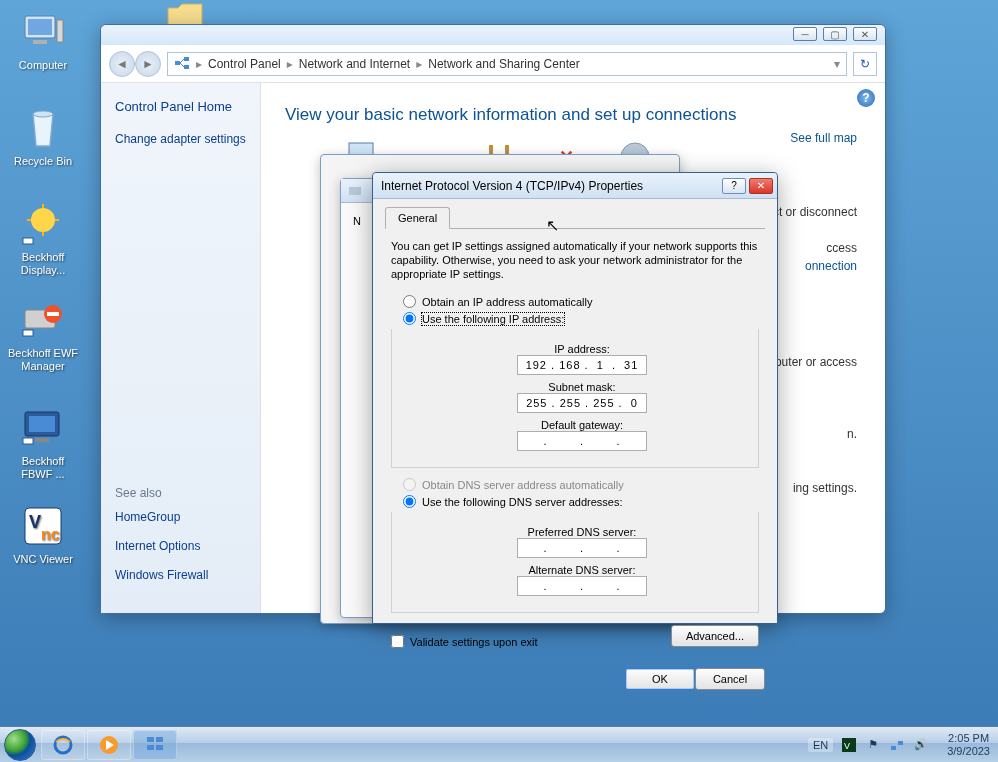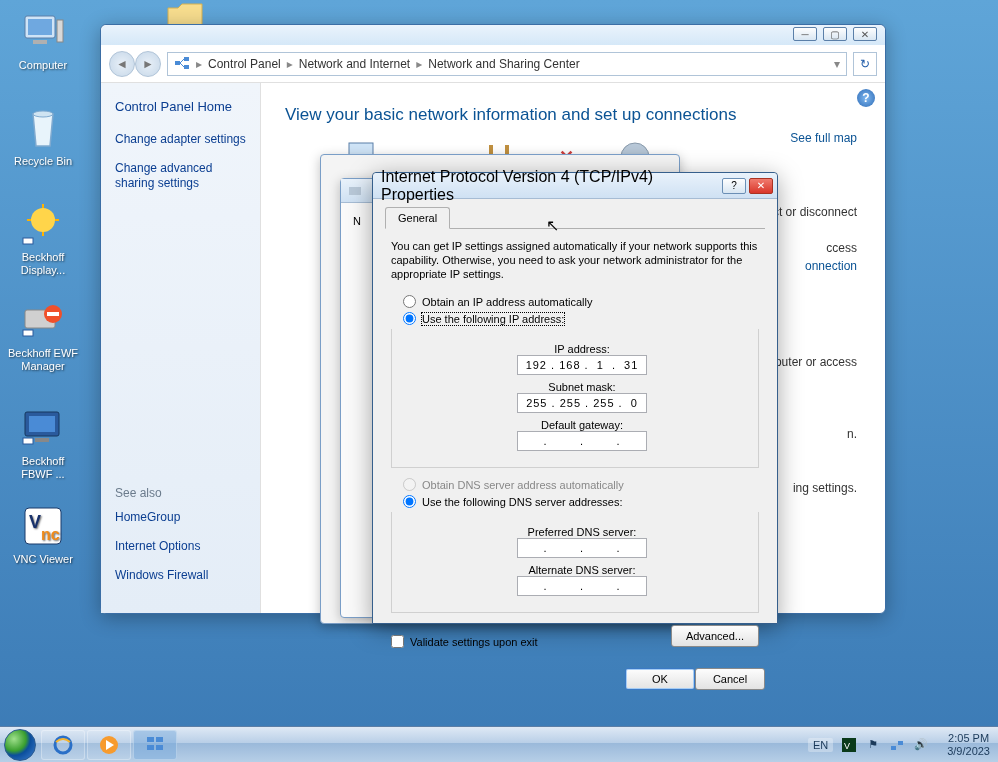--- a/index.html
+++ b/index.html
@@ -32,21 +32,21 @@
 .net-line { flex:0 0 40px; height:2px; background:#8fbf60; }
 .see-full-map { position:absolute; right:28px; top:48px; color:#0b5394; font-size:12px; }
 .cp-main .side-text { position:absolute; right:28px; color:#333; font-size:12px; }
 
 
 .stub-win { position:absolute; background:#f4f4f4; border:1px solid #7a9ec7; border-radius:4px; box-shadow:0 3px 12px rgba(0,0,0,.25); }
 
 
 .dlg { position:absolute; left:372px; top:172px; width:406px; height:452px; background:#f0f0f0; border:1px solid #365f8c; border-radius:4px 4px 0 0; box-shadow:0 5px 24px rgba(0,0,0,.35); font-size:11px; color:#000; }
 .dlg-title { height:26px; background: linear-gradient(to bottom,#e9f2fb,#cfe1f3); border-radius:4px 4px 0 0; display:flex; align-items:center; padding:0 4px 0 8px; border-bottom:1px solid #a6bcd4; }
-.dlg-title span { flex:1; font-size:16px; }
+.dlg-title span { flex:1; font-size:12px; }
 .dlg-title .tbtn { width:24px; height:16px; margin-left:3px; border:1px solid #6b8fb5; border-radius:2px; background:linear-gradient(#fefefe,#d8e6f2); display:flex;align-items:center;justify-content:center; font-size:10px; }
 .dlg-title .close { background:linear-gradient(#f07b6e,#d9362a); color:#fff; border-color:#a32; }
 .dlg-body { padding: 8px 12px 10px; }
 .tab-strip { display:flex; border-bottom:1px solid #b0b0b0; }
 .tab { padding:4px 12px; background:#f0f0f0; border:1px solid #b0b0b0; border-bottom:1px solid #f0f0f0; border-radius:3px 3px 0 0; margin-bottom:-1px; font-size:11px; }
 .tab-content { padding:10px 6px; }
 .desc { font-size:11px; line-height:14px; margin-bottom:14px; }
 .radio-row { display:flex; align-items:center; gap:6px; font-size:11px; margin-left:12px; margin-bottom:4px; }
 .radio-row input[type=radio] { margin:0; }
 .radio-row.disabled { color:#888; }
@@ -177,21 +177,20 @@
       <span class="sep">▸</span>
       <span>Network and Sharing Center</span>
       <span style="margin-left:auto; color:#888;">▾</span>
     </div>
     <div class="refresh-btn">↻</div>
   </div>
   <div class="cp-body">
     <div class="cp-sidebar">
       <a style="font-size:13px;margin-bottom:18px;">Control Panel Home</a>
       <a>Change adapter settings</a>
-      <a>Change advanced sharing settings</a>
       <div class="see-also">See also</div>
       <a>HomeGroup</a>
       <a>Internet Options</a>
       <a>Windows Firewall</a>
     </div>
     <div class="cp-main">
       <div class="help-icon">?</div>
       <h1>View your basic network information and set up connections</h1>
       <a class="see-full-map">See full map</a>
       <div class="net-icons-row">

